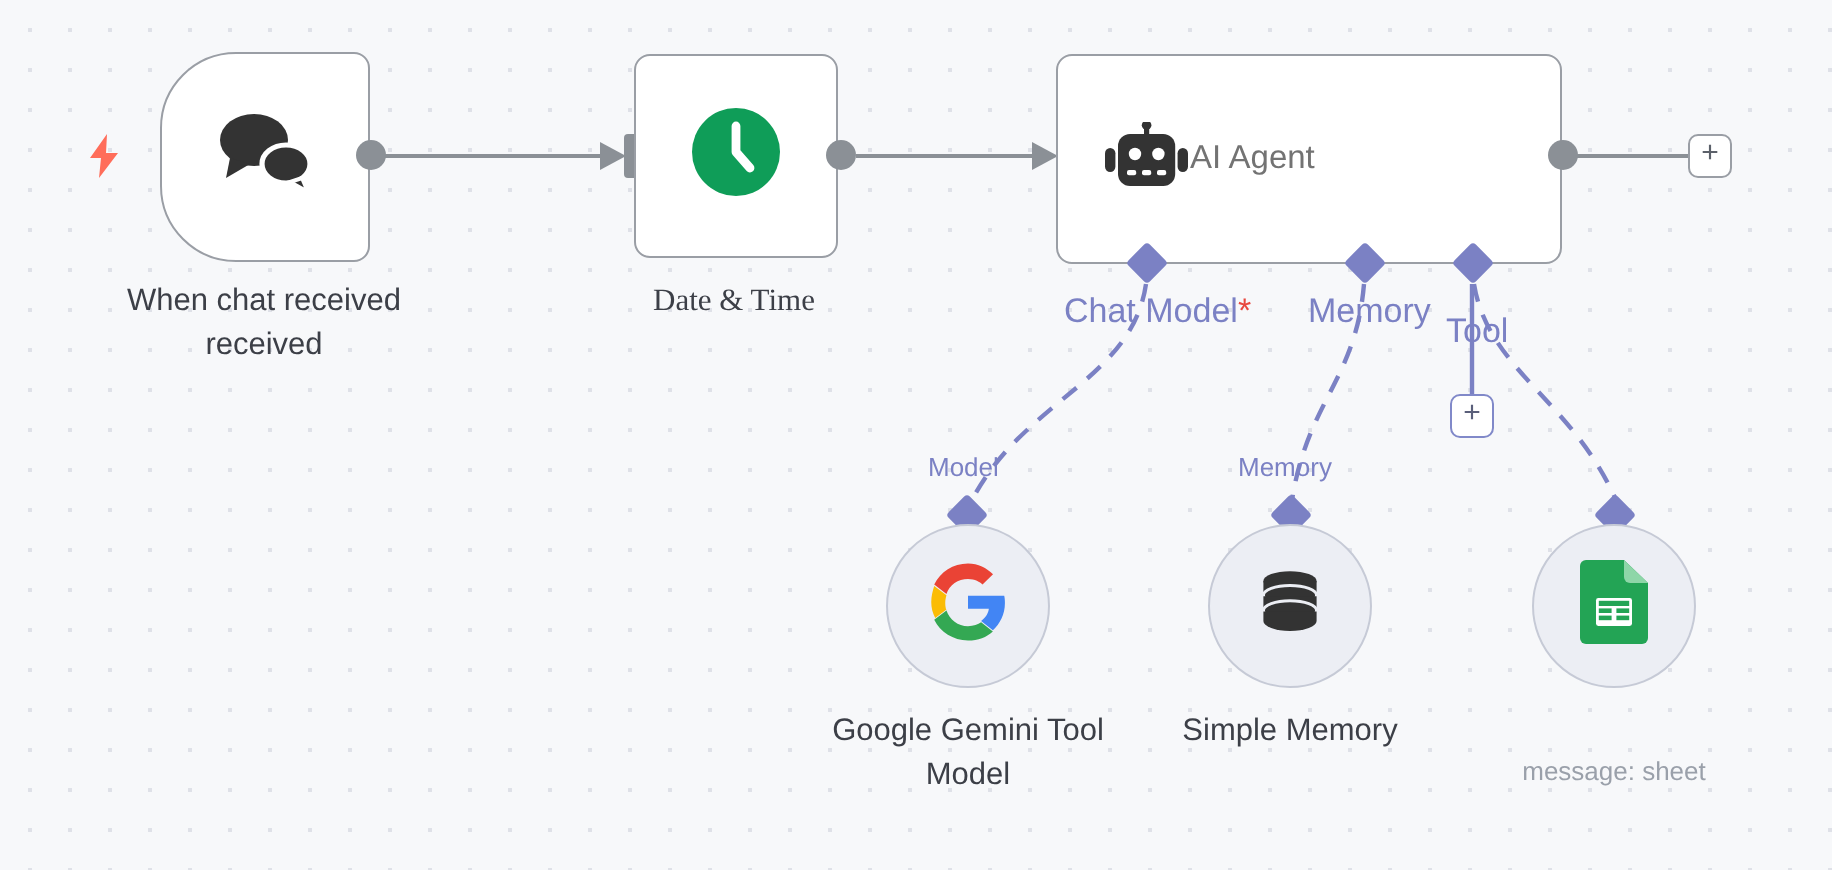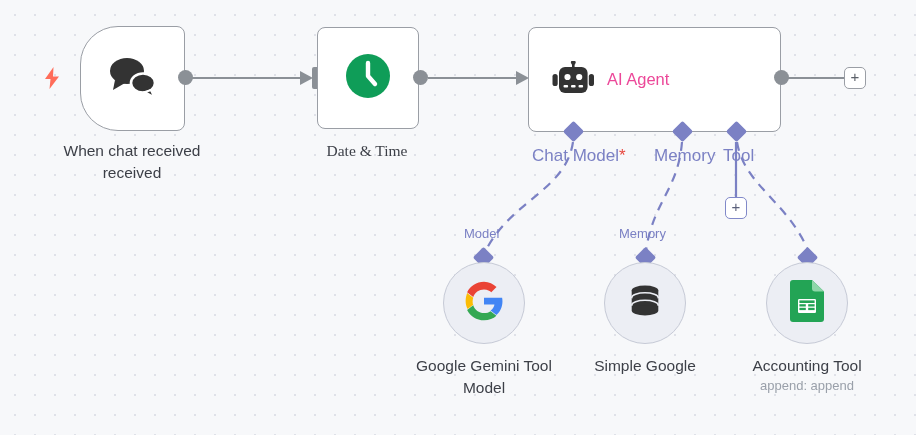--- a/index.html
+++ b/index.html
@@ -55,23 +55,23 @@
     white-space: pre-line;
   }
   .node-sublabel {
     position: absolute;
     text-align: center;
     color: #9aa0aa;
     font-size: 13px;
     line-height: 1.3;
   }
   .agent-title {
-    color: #ec4899;
+    color: #737373;
     font-size: 16.5px;
-    margin-left: 12px;
+    margin-left: 0;
   }
 
   
   .out-dot {
     position: absolute;
     width: 15px;
     height: 15px;
     border-radius: 50%;
     background: #8b9096;
   }
@@ -228,21 +228,21 @@
 
   <div class="diamond" style="left:566px; top:124px;"></div>
   <div class="port-label" style="left:532px; top:146px;">
     <span>Chat Model</span><span class="req">*</span>
   </div>
 
   <div class="diamond" style="left:675px; top:124px;"></div>
   <div class="port-label" style="left:654px; top:146px;">Memory</div>
 
   <div class="diamond" style="left:729px; top:124px;"></div>
-  <div class="port-label" style="left:723px; top:146px;">Tool</div>
+  <div class="port-label" style="left:723px; top:156px;">Tool</div>
 
   <div class="plus-btn sub" style="left:725px; top:197px;">+</div>
 
   <div class="mid-label" style="left:464px; top:226px;">Model</div>
   <div class="mid-label" style="left:619px; top:226px;">Memory</div>
 
   <div class="diamond" style="left:476px; top:250px;"></div>
   <div class="subnode" style="left:443px; top:262px;">
     <span>
       <svg width="42" height="42" viewBox="0 0 48 48" aria-hidden="true">
@@ -262,33 +262,32 @@
       <svg width="38" height="38" viewBox="0 0 40 40" aria-hidden="true">
         <ellipse cx="20" cy="9" rx="14" ry="5.2" fill="#333333"></ellipse>
         <path d="M6 9 v7 a14 5.2 0 0 0 28 0 V9" fill="#333333"></path>
         <ellipse cx="20" cy="16.5" rx="14" ry="5.2" fill="#333333" stroke="#eceef4" stroke-width="1.6"></ellipse>
         <path d="M6 17 v7 a14 5.2 0 0 0 28 0 V17" fill="#333333"></path>
         <ellipse cx="20" cy="24.5" rx="14" ry="5.2" fill="#333333" stroke="#eceef4" stroke-width="1.6"></ellipse>
         <path d="M6 25 v5 a14 5.2 0 0 0 28 0 V25" fill="#333333"></path>
       </svg>
     </span>
   </div>
-  <div class="node-label" style="left:565px; top:355px; width:160px;">Simple Google</div>
+  <div class="node-label" style="left:565px; top:355px; width:160px;">Simple Memory</div>
 
   <div class="diamond" style="left:800px; top:250px;"></div>
   <div class="subnode" style="left:766px; top:262px;">
     <span>
       <svg width="34" height="42" viewBox="0 0 34 42" aria-hidden="true">
         <path d="M3 0 h19 l12 11.5 V39 a3 3 0 0 1 -3 3 H3 a3 3 0 0 1 -3 -3 V3 a3 3 0 0 1 3 -3 z" fill="#23a455"></path>
         <path d="M22 0 l12 11.5 H25 a3 3 0 0 1 -3 -3 z" fill="#8ed6a8"></path>
         <rect x="8" y="19" width="18" height="14" rx="1.2" fill="#ffffff"></rect>
         <rect x="9.4" y="20.4" width="15.2" height="2.6" fill="#23a455"></rect>
         <rect x="9.4" y="24.2" width="6.4" height="2.3" fill="#23a455"></rect>
         <rect x="18.2" y="24.2" width="6.4" height="2.3" fill="#23a455"></rect>
         <rect x="9.4" y="27.8" width="6.4" height="2.3" fill="#23a455"></rect>
         <rect x="18.2" y="27.8" width="6.4" height="2.3" fill="#23a455"></rect>
       </svg>
     </span>
   </div>
-  <div class="node-label" style="left:727px; top:355px; width:160px;">Accounting Tool</div>
-  <div class="node-sublabel" style="left:727px; top:378px; width:160px;">append: append</div>
+  <div class="node-sublabel" style="left:727px; top:378px; width:160px;">message: sheet</div>
 
 </div>
 
 </body></html>

